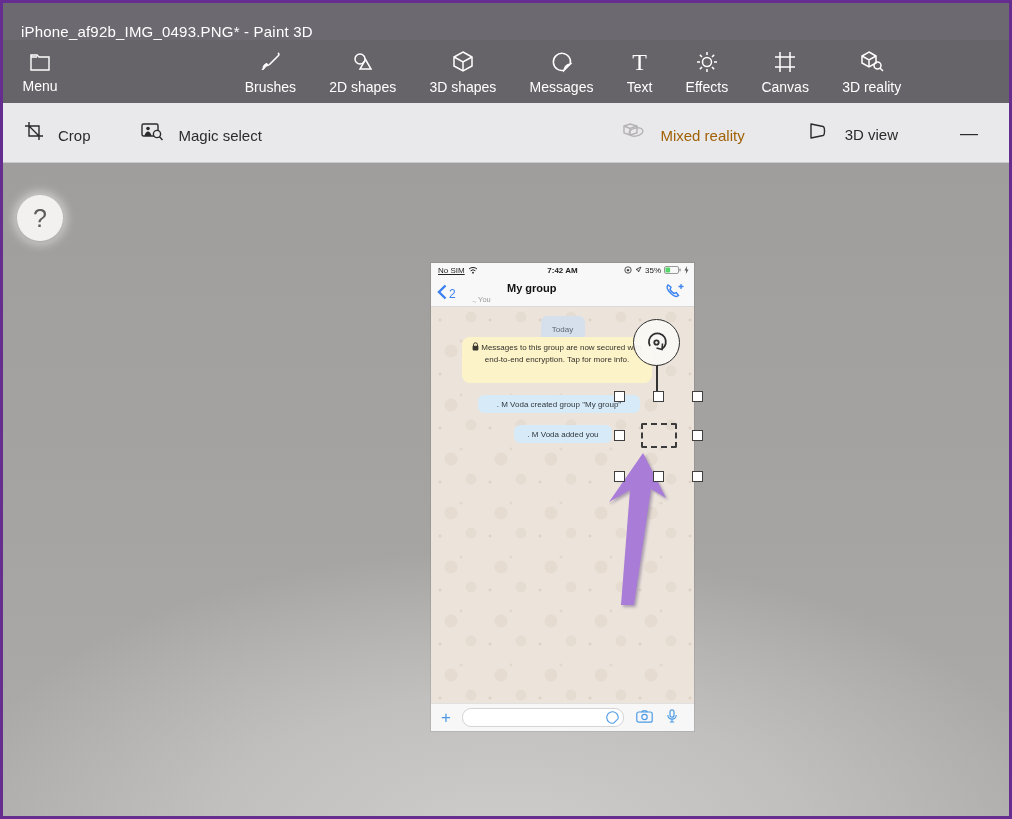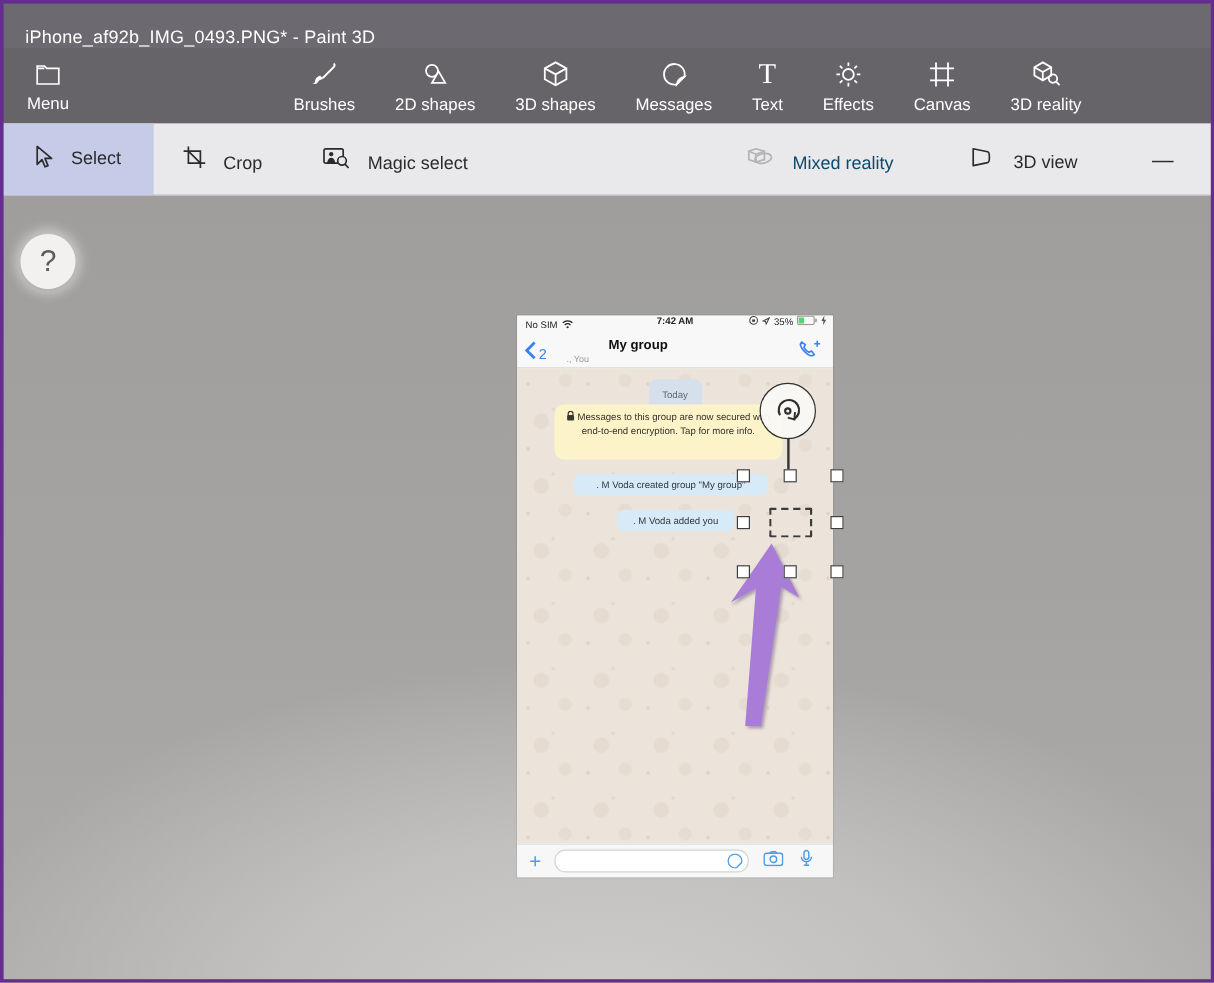--- a/index.html
+++ b/index.html
@@ -37,21 +37,21 @@
     display:flex;align-items:center;color:#2b2b2b;font-size:15px;
     border-bottom:1px solid #c9c8ca;box-sizing:border-box;
   }
   .tool-item{display:flex;align-items:flex-end;gap:14px;white-space:nowrap;}
   #tool-select{
     width:128px;height:60px;background:#c6cbe8;display:flex;align-items:center;
     justify-content:center;gap:14px;
   }
   #tool-crop{margin-left:24px;}
   #tool-magic{margin-left:50px;}
-  #tool-mixed{margin-left:auto;color:#0c4a6e;}
+  #tool-mixed{margin-left:auto;color:#a16207;}
   #tool-3dview{margin-left:64px;}
   #ribbon-collapse{margin-left:62px;margin-right:34px;color:#2b2b2b;font-size:18px;line-height:10px;}
   
   #canvas-area{
     position:absolute;left:0;top:163px;width:1012px;height:656px;
     background:
       radial-gradient(75% 60% at 50% 104%, #cecdcb 0%, #c1c0be 38%, rgba(168,166,164,0) 75%),
       linear-gradient(180deg,#a09e9d 0%,#a6a4a2 55%,#aeacaa 100%);
   }
   #help-button{
@@ -59,21 +59,21 @@
     background:#f2f1f0;color:#5c5c5c;font-size:25px;display:flex;align-items:center;
     justify-content:center;box-shadow:0 0 10px 4px rgba(255,255,255,.45),0 1px 2px rgba(0,0,0,.2);
   }
   
   #phone{
     position:absolute;left:431px;top:100px;width:263px;height:468px;background:#f7f7f7;
     box-shadow:0 0 0 1px rgba(0,0,0,.07);font-family:"Liberation Sans",sans-serif;
   }
   #phone-status{
     position:absolute;left:0;top:0;width:100%;height:15px;background:#f8f8f8;
-    display:flex;font-size:8px;color:#222;
+    display:flex;align-items:center;font-size:8px;color:#222;text-decoration:underline;
   }
   #status-left{display:flex;align-items:center;gap:3px;margin-left:7px;}
   #status-time{position:absolute;left:50%;transform:translateX(-50%);font-weight:700;}
   #status-right{position:absolute;right:5px;display:flex;align-items:center;gap:3px;}
   #phone-header{
     position:absolute;left:0;top:15px;width:100%;height:29px;background:#f8f8f8;
     border-bottom:1px solid #d9d9d9;box-sizing:border-box;
   }
   #back-group{position:absolute;left:6px;top:6px;display:flex;align-items:center;gap:2px;}
   #back-count{font-size:12px;color:#3b82f0;}
@@ -223,28 +223,20 @@
           <circle cx="18.5" cy="15.5" r="3.5"></circle>
           <path d="M21 18 L24 21"></path>
         </svg>
       </span>
       <span>3D reality</span>
     </div>
   </div>
 </div>
 
 <div id="tools-bar">
-  <div class="tool-item" id="tool-select">
-    <span>
-      <svg width="18" height="20" viewBox="0 0 18 20" fill="none" stroke="#2b2b2b" stroke-width="1.4">
-        <path d="M4 1 V16 L8 12 L10.5 18 L13 17 L10.5 11 H16 Z" stroke-linejoin="round"></path>
-      </svg>
-    </span>
-    <span>Select</span>
-  </div>
 
   <div class="tool-item" id="tool-crop">
     <span>
       <svg width="20" height="20" viewBox="0 0 20 20" fill="none" stroke="#2b2b2b" stroke-width="1.4">
         <path d="M5 1 V15 H19 M1 5 H15 V19 M5 5 L15 15"></path>
       </svg>
     </span>
     <span>Crop</span>
   </div>
 

